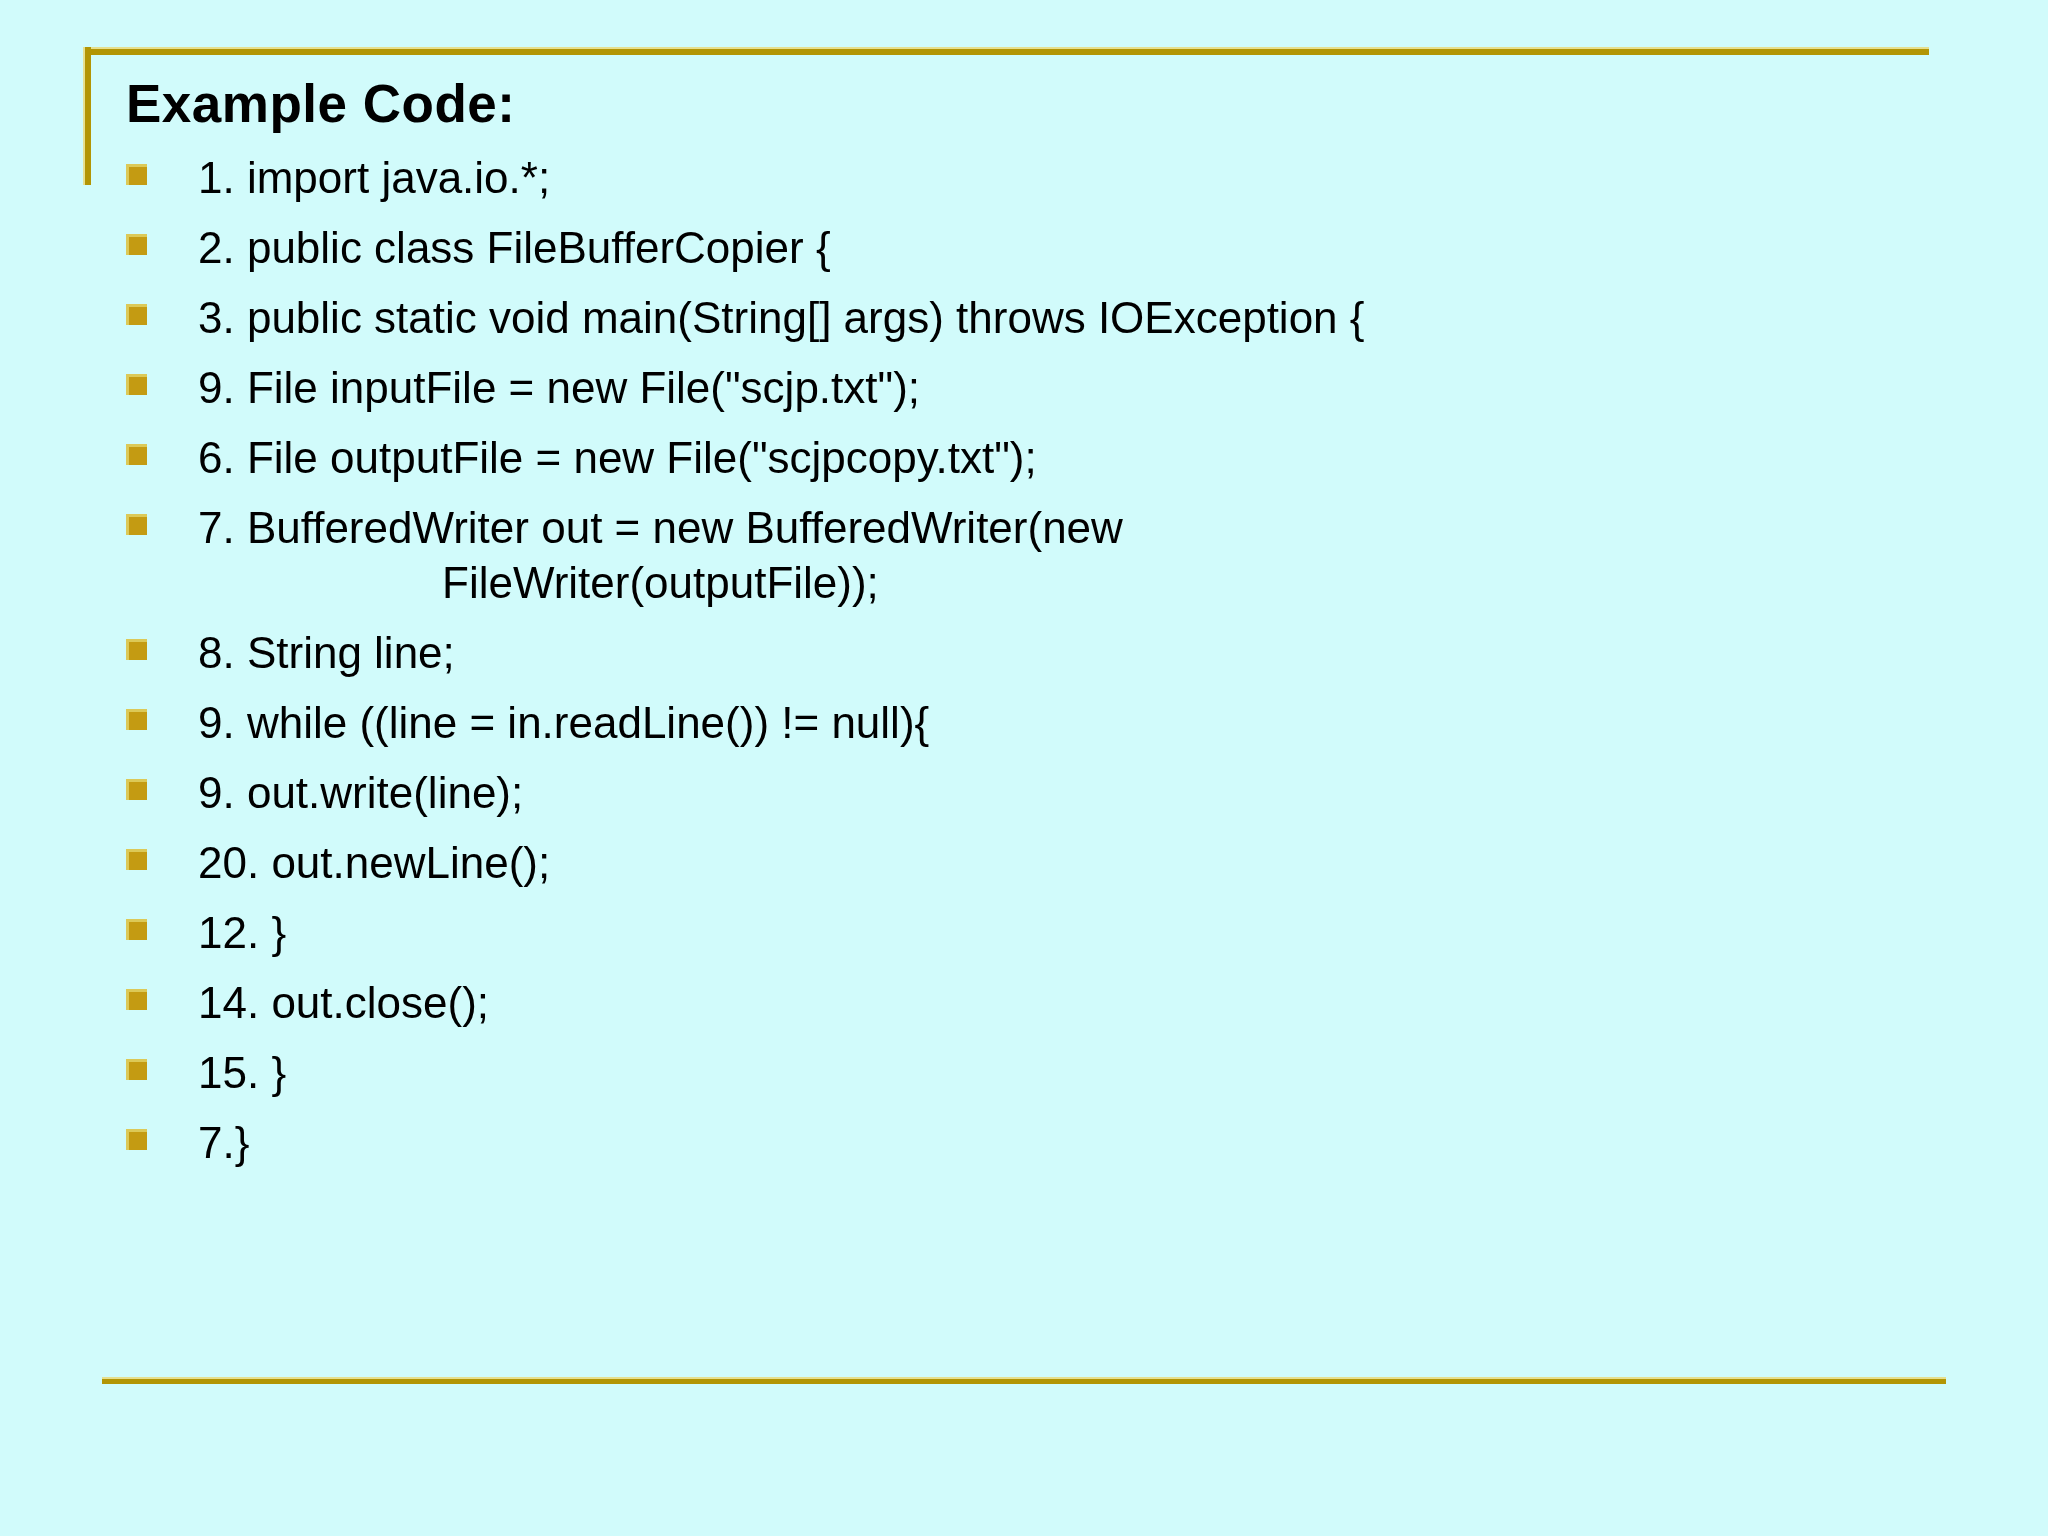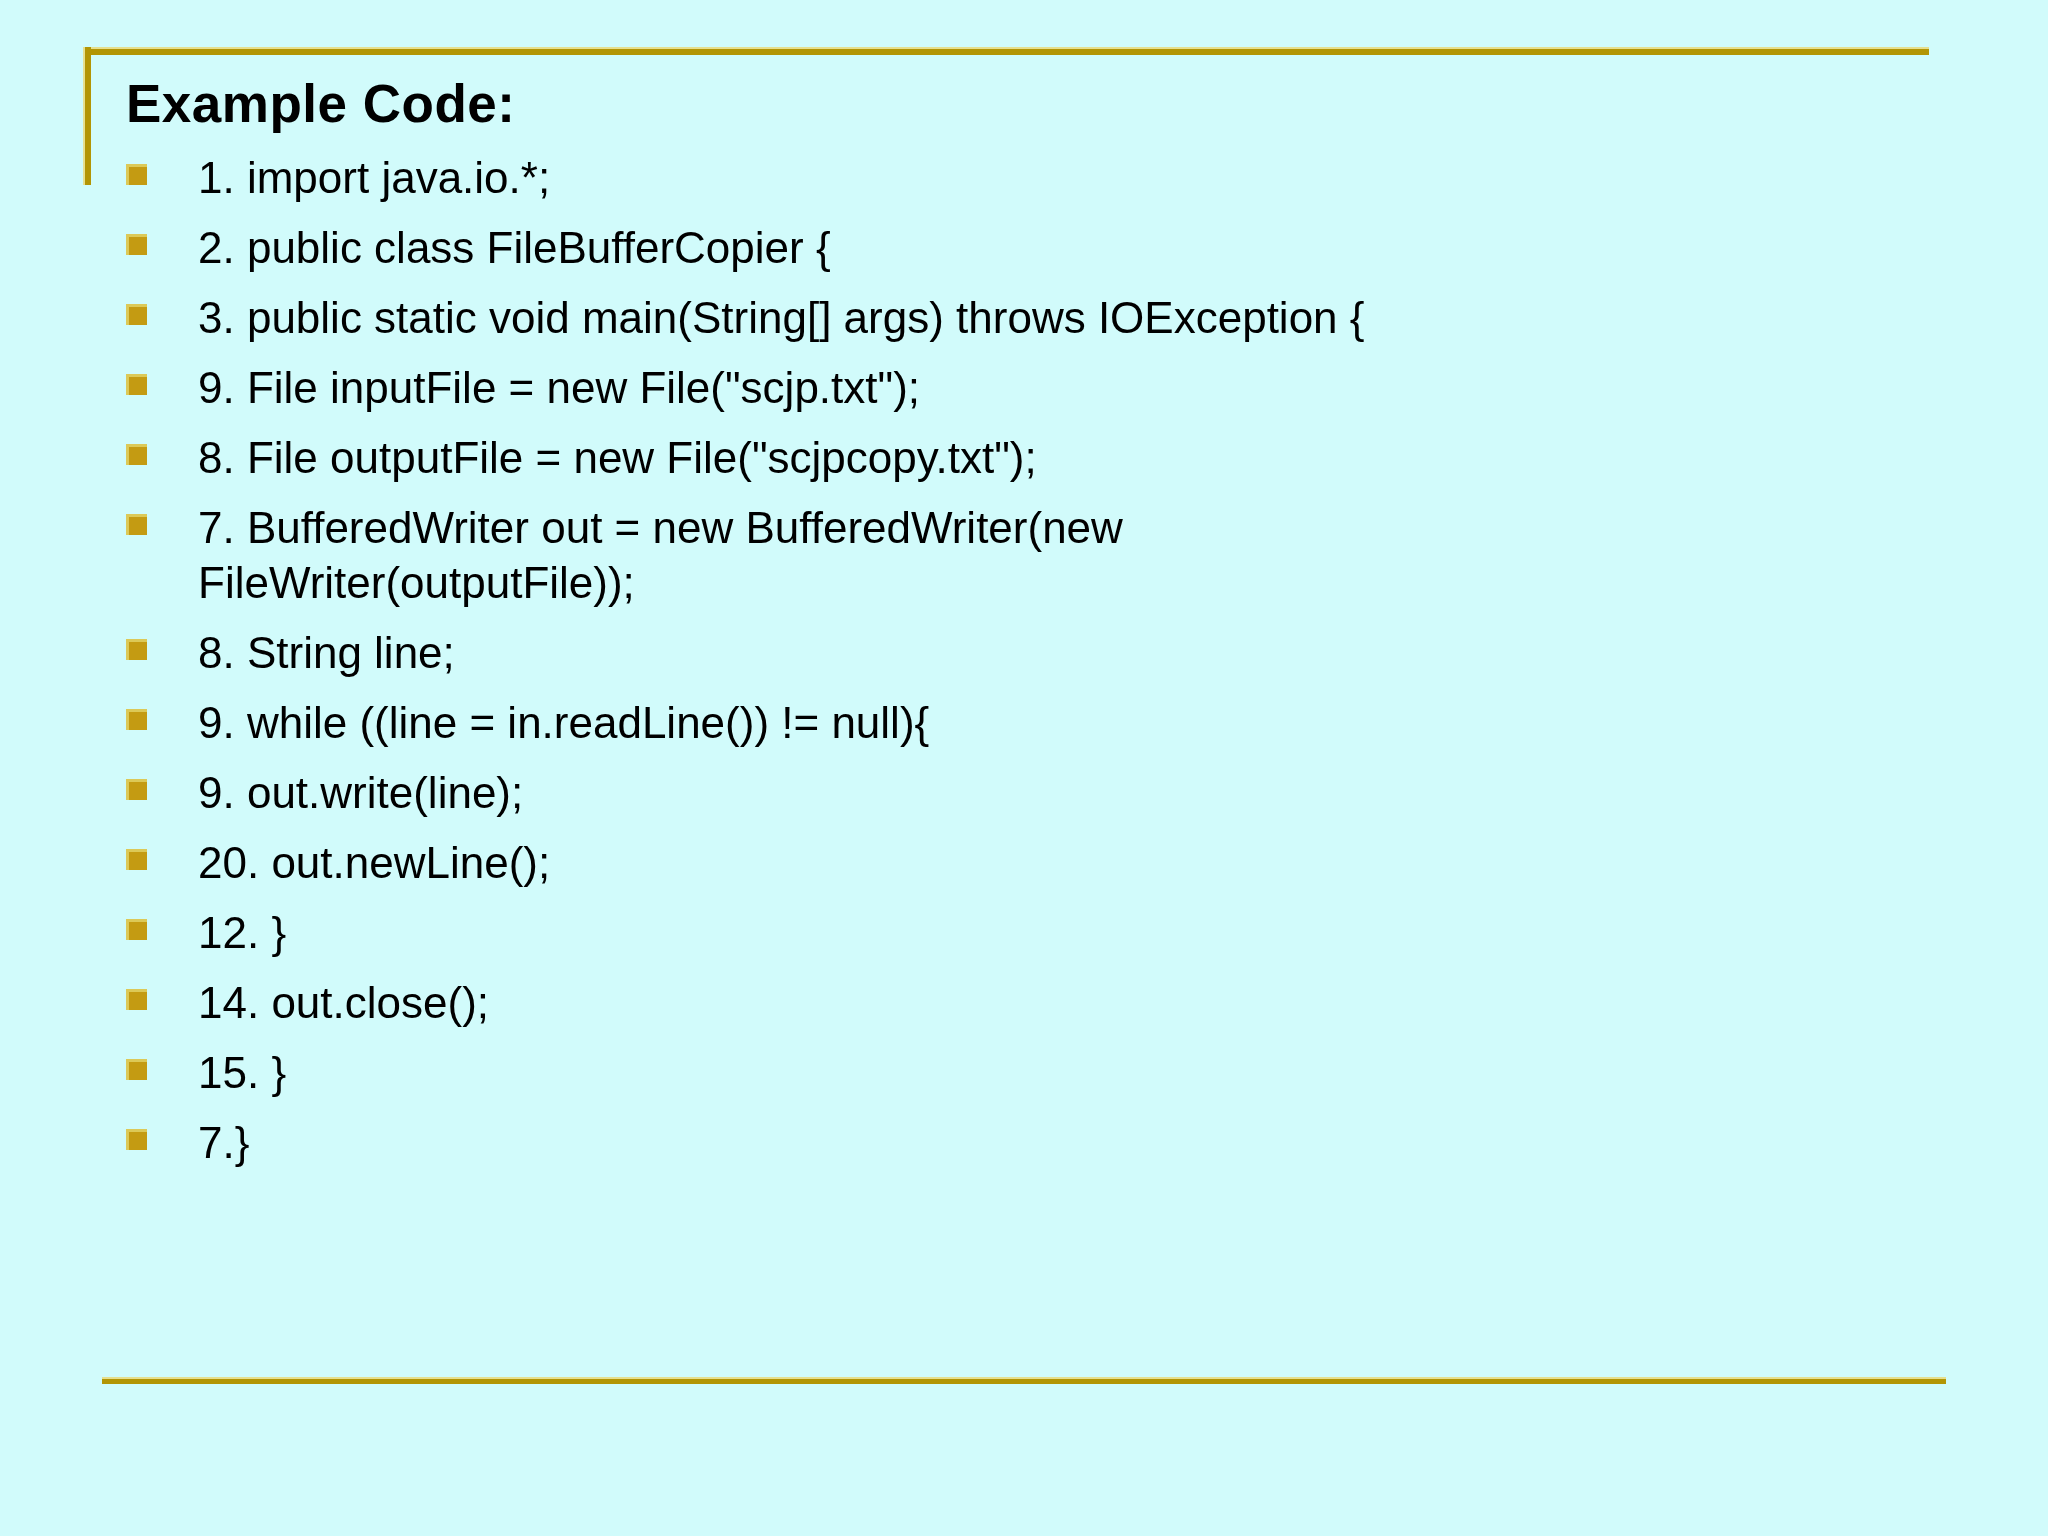--- a/index.html
+++ b/index.html
@@ -62,20 +62,21 @@
     margin: 0 0 14px 0;
     letter-spacing: 0.5px;
   }
   .code-list {
     list-style: none;
   }
   .code-item {
     display: flex;
     align-items: flex-start;
     margin-bottom: 15px;
+    text-align: center;
   }
   .bullet {
     flex: none;
     width: 21px;
     height: 21px;
     margin-top: 14px;
     margin-right: 51px;
     background: var(--bullet);
     border-top: 3px solid var(--bullet-light);
     border-left: 3px solid var(--bullet-light);
@@ -108,21 +109,21 @@
         <li class="code-item">
     <span class="bullet"></span>
     <span class="code-text">3. public static void main(String[] args) throws IOException {</span>
   </li>
         <li class="code-item">
     <span class="bullet"></span>
     <span class="code-text">9. File inputFile = new File("scjp.txt");</span>
   </li>
         <li class="code-item">
     <span class="bullet"></span>
-    <span class="code-text">8. File outputFile = new File("scjpcopy.txt");</span>
+    <span class="code-text">6. File outputFile = new File("scjpcopy.txt");</span>
   </li>
         <li class="code-item">
     <span class="bullet"></span>
     <span class="code-text">7. BufferedWriter out = new BufferedWriter(new
 FileWriter(outputFile));</span>
   </li>
         <li class="code-item">
     <span class="bullet"></span>
     <span class="code-text">8. String line;</span>
   </li>

